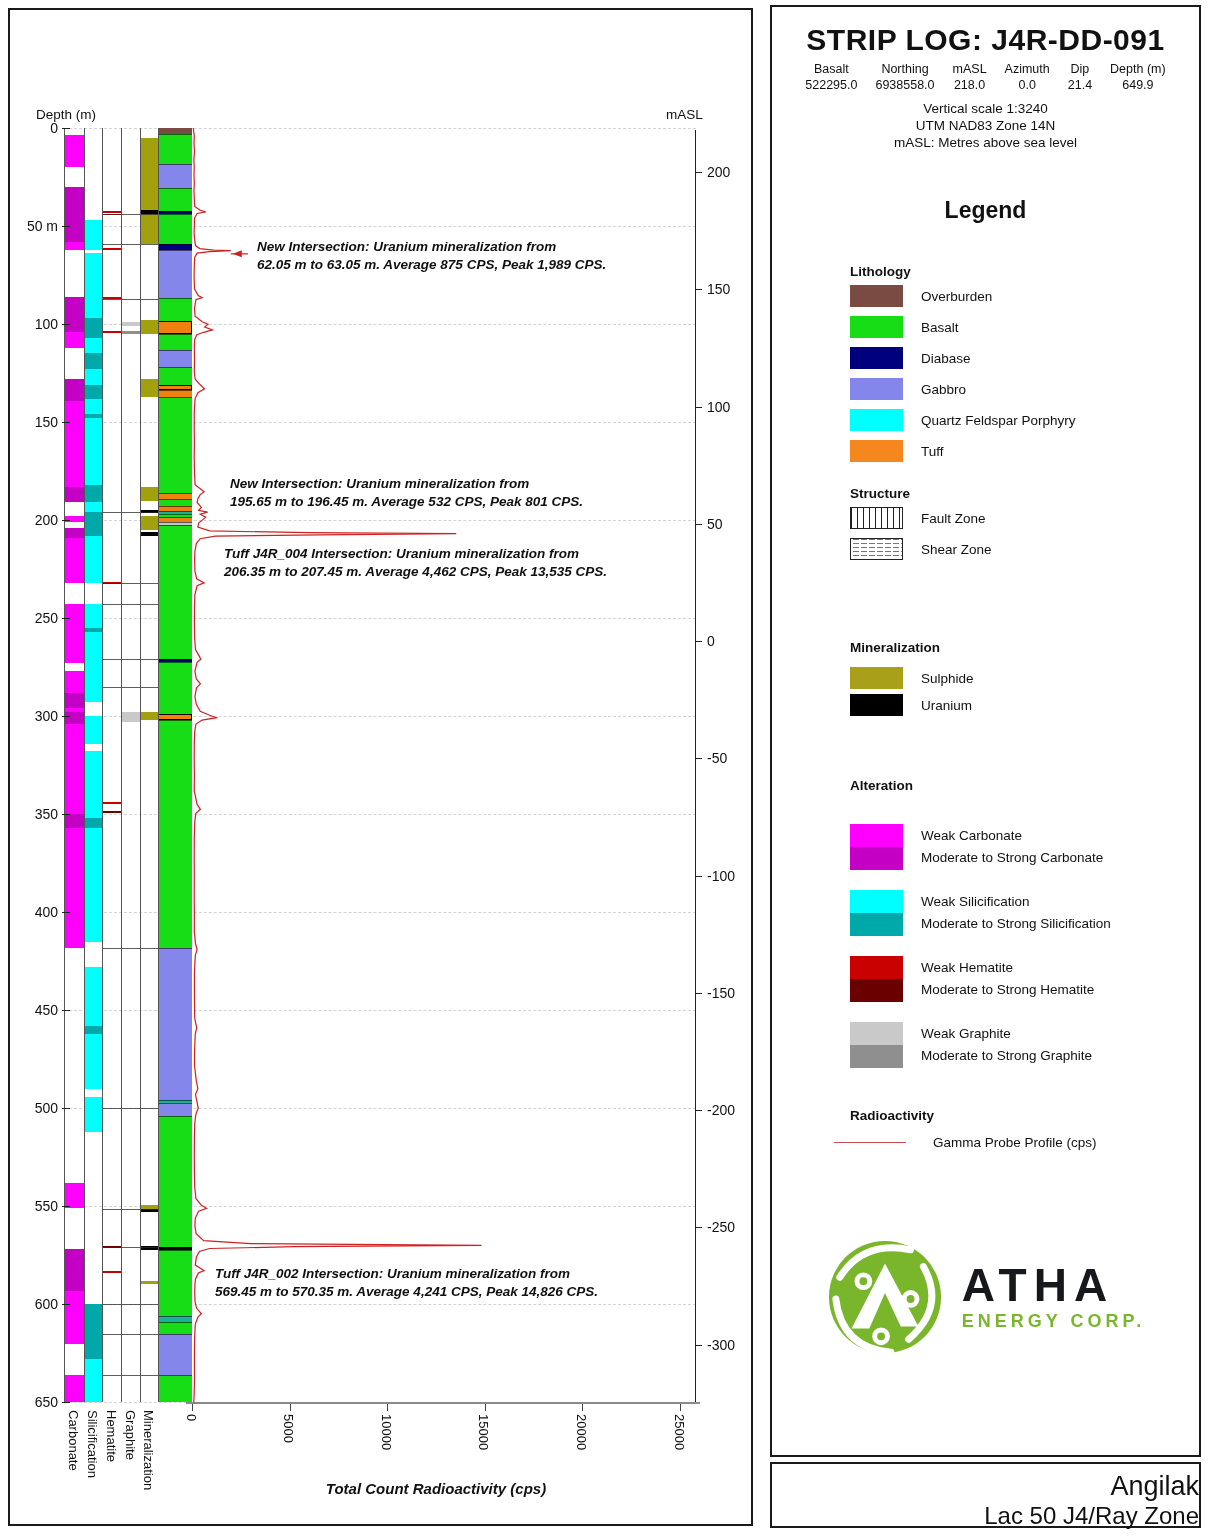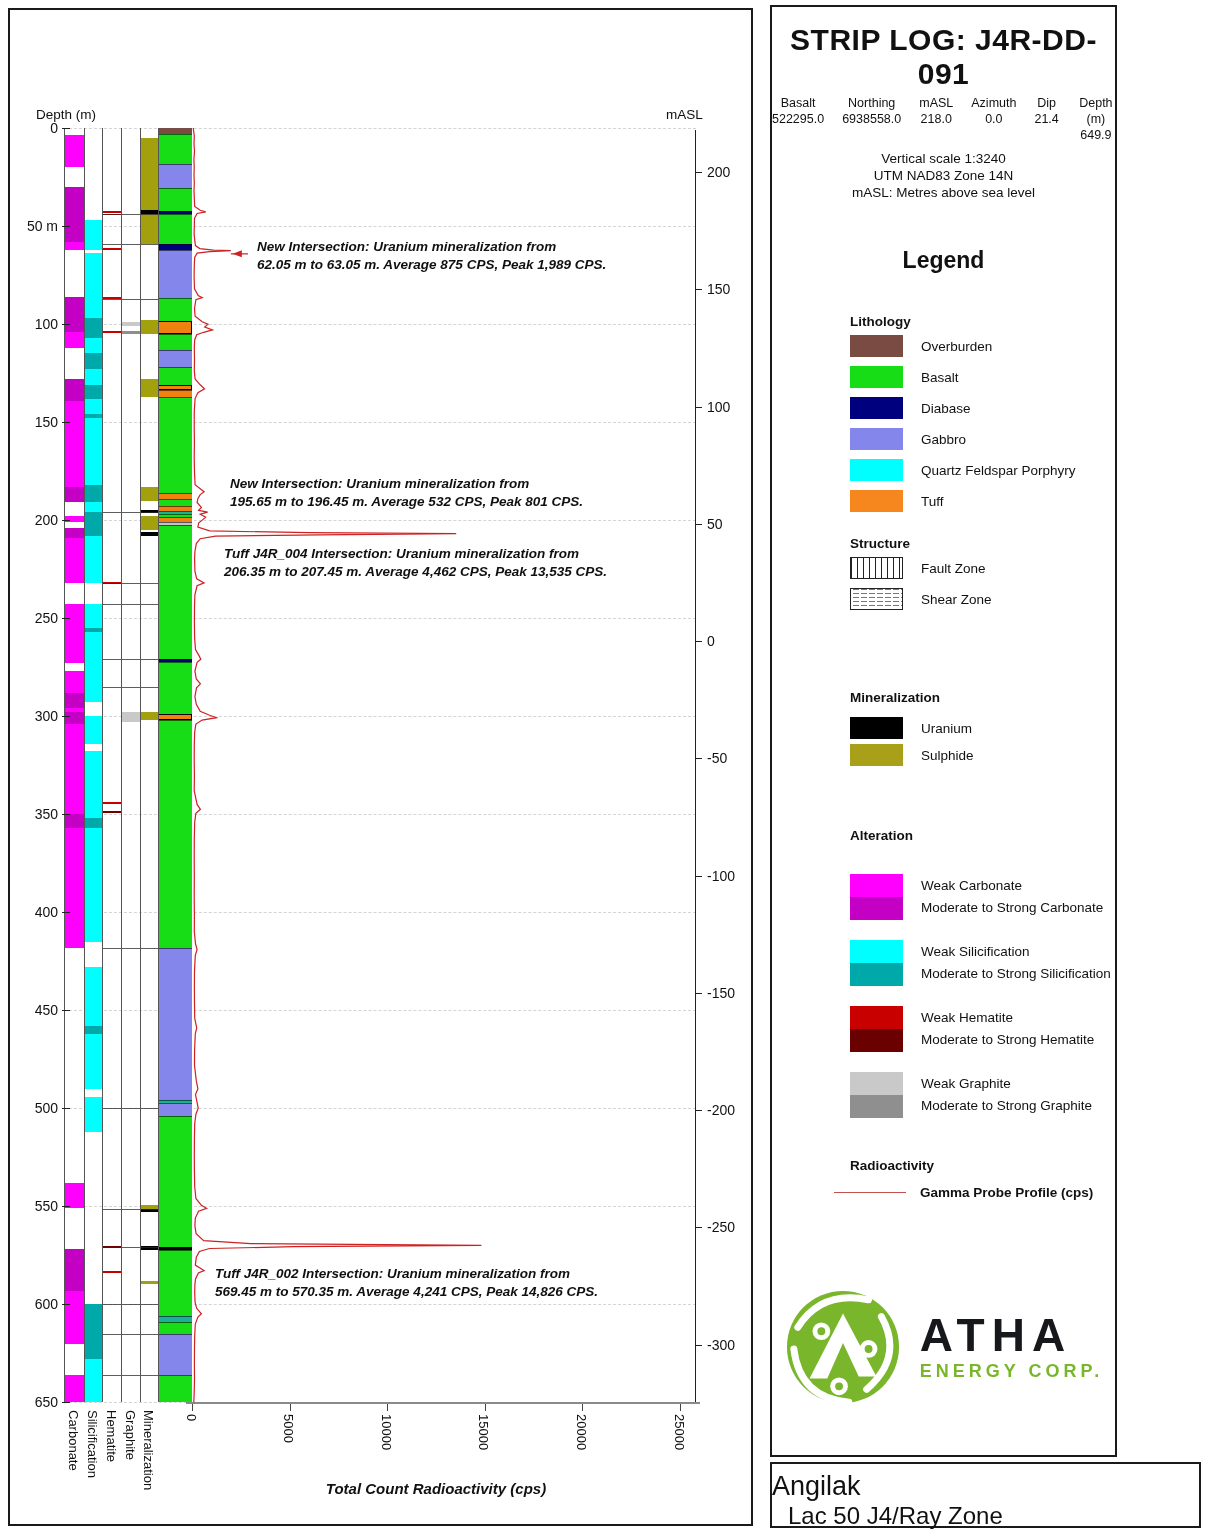--- a/index.html
+++ b/index.html
@@ -1,20 +1,20 @@
 <!DOCTYPE html>
 <html><head>
 <meta charset="utf-8">
 <style>
   html,body{margin:0;padding:0;background:#fff;}
   body{width:1209px;height:1536px;position:relative;font-family:"Liberation Sans",sans-serif;color:#111;}
   .abs{position:absolute;}
   #left-panel{position:absolute;left:8px;top:8px;width:745px;height:1518px;border:2px solid #1a1a1a;box-sizing:border-box;background:#fff;overflow:hidden;}
-  #right-top{position:absolute;left:770px;top:5px;width:347px;height:1452px;border:2px solid #1a1a1a;box-sizing:border-box;background:#fff;overflow:hidden;}
-  #right-bottom{position:absolute;left:770px;top:1462px;width:431px;height:66px;border:2px solid #1a1a1a;box-sizing:border-box;background:#fff;text-align:left;}
+  #right-top{position:absolute;left:770px;top:5px;width:431px;height:1452px;border:2px solid #1a1a1a;box-sizing:border-box;background:#fff;overflow:hidden;}
+  #right-bottom{position:absolute;left:770px;top:1462px;width:431px;height:66px;border:2px solid #1a1a1a;box-sizing:border-box;background:#fff;text-align:right;}
   .axis-label{position:absolute;font-size:13.5px;color:#111;}
   .depth-lab{position:absolute;width:46px;text-align:right;font-size:14px;color:#111;}
   .masl-lab{position:absolute;font-size:14px;color:#111;}
   .rot{position:absolute;transform:rotate(90deg);transform-origin:top left;font-size:13px;white-space:nowrap;color:#111;}
   .grid{position:absolute;border-top:1px dashed #d4d4d4;height:0;}
   .colborder{position:absolute;width:0;border-left:1px solid #555;}
   .seg{position:absolute;}
   .hatchU{background-image:repeating-linear-gradient(0deg, #f08010 0 1.6px, rgba(0,0,0,0) 1.6px 4.2px),repeating-linear-gradient(90deg,#000 0 3.5px, rgba(0,0,0,0) 3.5px 6.5px);outline:1px solid #000;outline-offset:-1px;}
   .contact{position:absolute;border-top:1px solid rgba(40,40,40,.75);height:0;}
   .lithline{position:absolute;border-top:1px solid rgba(0,0,0,.55);height:0;}
@@ -35,21 +35,21 @@
   .swatch{width:53px;height:22px;flex:0 0 auto;}
   .lrow .lab{margin-left:18px;font-size:13.5px;}
   .pattern-fault{background:repeating-linear-gradient(90deg,#222 0 1.3px,rgba(0,0,0,0) 1.3px 6px);border:1px solid #222;box-sizing:border-box;background-color:#fff;}
   .pattern-shear{background-image:repeating-linear-gradient(90deg,#fff 0 2.5px,rgba(0,0,0,0) 2.5px 8px),repeating-linear-gradient(0deg,rgba(0,0,0,0) 0 3px,#777 3px 4px);background-color:#fff;border:1px solid #222;box-sizing:border-box;}
   .agroup{display:flex;margin:0 0 20px 78px;}
   .aswatch{width:53px;flex:0 0 auto;}
   .aswatch div{height:23px;}
   .alabs{margin-left:18px;font-size:13.5px;line-height:22px;padding-top:1px;}
   .radiorow{display:flex;align-items:center;margin:12px 0 0 62px;}
   .gamma-line{width:72px;height:0;border-top:1.5px solid #c25050;}
-  .radiorow .lab{margin-left:14px;font-size:13.5px;font-weight:bold;}
+  .radiorow .lab{margin-left:27px;font-size:13.5px;}
   .logo-row{display:flex;align-items:center;justify-content:center;margin-top:88px;gap:18px;}
   .brand{font-size:46px;font-weight:bold;letter-spacing:7px;color:#17181c;line-height:44px;}
   .brand-sub{font-size:18px;letter-spacing:4px;font-weight:bold;margin-top:4px;}
   .foot1{font-size:27px;margin-top:6px;line-height:32px;}
   .foot2{font-size:24px;line-height:28px;padding-left:16px;}
 </style>
 </head>
 <body>
 
 <div id="left-panel">
@@ -416,26 +416,26 @@
           <div class="swatch pattern-shear"></div>
           <div class="lab">Shear Zone</div>
         </div>
       </div>
   </div>
 
   <div style="margin-top:80px;">
     <div class="sec-head" style="margin-bottom:12px;">Mineralization</div>
     <div id="miner-rows">
         <div class="lrow" style="margin-bottom: 5px;">
+          <div class="swatch" style="background: rgb(168, 160, 24);"></div>
+          <div class="lab">Sulphide</div>
+        </div>
+        <div class="lrow" style="margin-bottom: 5px;">
           <div class="swatch" style="background: rgb(0, 0, 0);"></div>
           <div class="lab">Uranium</div>
-        </div>
-        <div class="lrow" style="margin-bottom: 5px;">
-          <div class="swatch" style="background: rgb(168, 160, 24);"></div>
-          <div class="lab">Sulphide</div>
         </div>
       </div>
   </div>
 
   <div style="margin-top:62px;">
     <div class="sec-head" style="margin-bottom:31px;">Alteration</div>
     <div id="alter-rows">
         <div class="agroup">
           <div class="aswatch">
             <div style="background: rgb(255, 0, 255);"></div>

